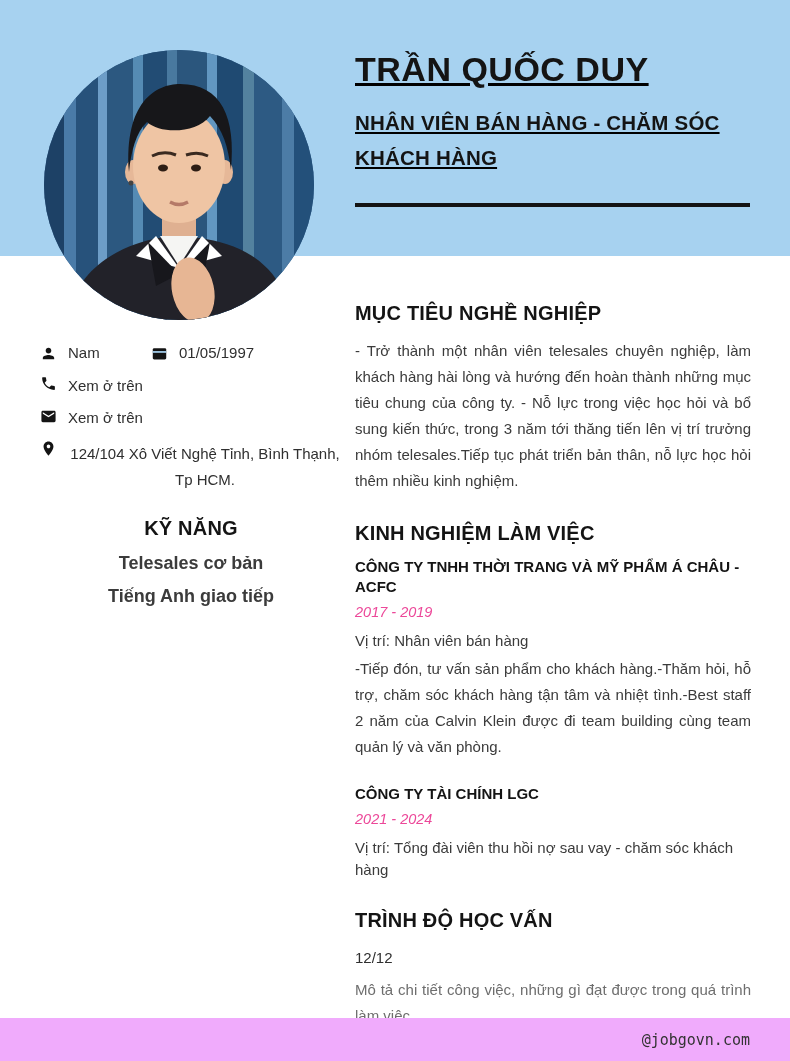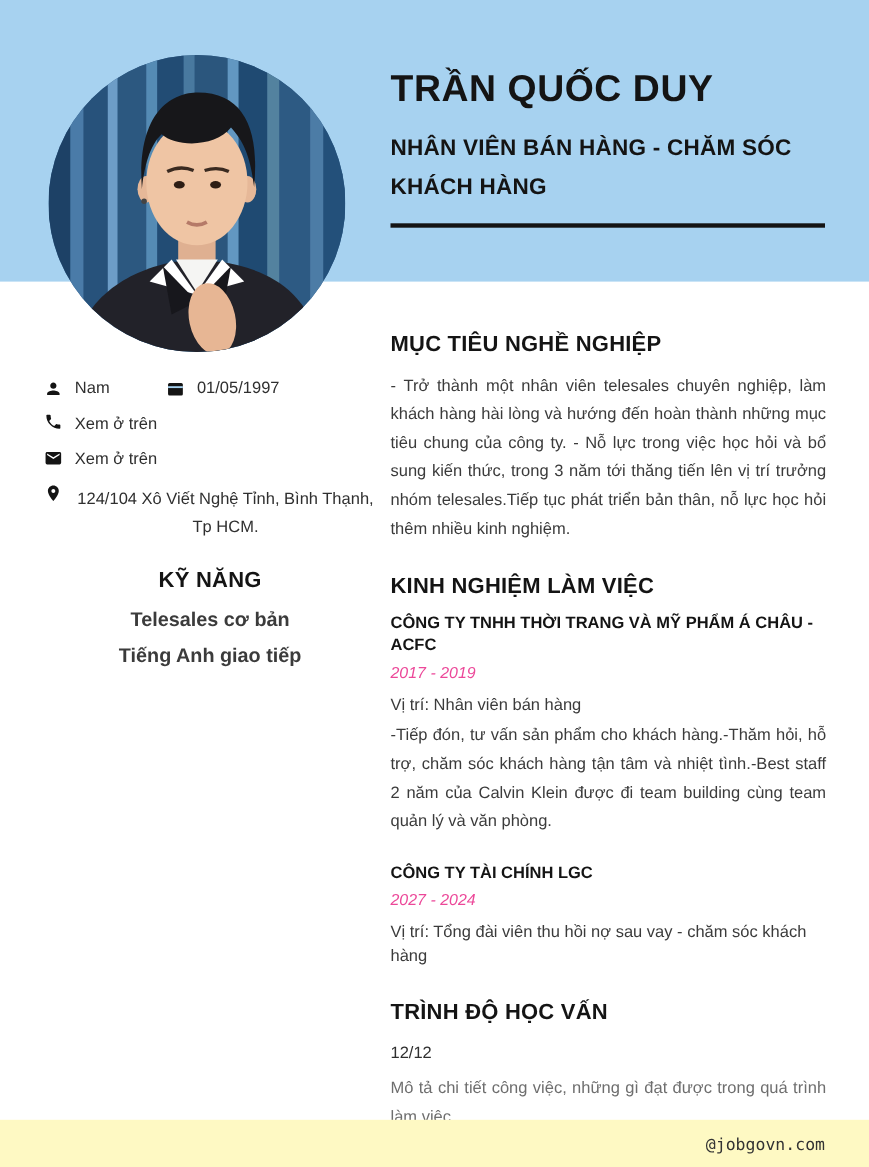--- a/index.html
+++ b/index.html
@@ -11,21 +11,21 @@
   }
   .band {
     position:absolute; top:0; left:0; width:790px; height:256px;
     background:#a7d2f0;
   }
   .photo-wrap {
     position:absolute; left:44px; top:50px; width:270px; height:270px;
     border-radius:50%; overflow:hidden;
   }
   .photo-wrap svg { display:block; width:270px; height:270px; }
-  .header-text { position:absolute; left:355px; top:62px; width:400px; }
+  .header-text { position:absolute; left:355px; top:50px; width:400px;text-decoration:underline; }
   .name {
     font-size:34px; font-weight:bold; color:#141414; letter-spacing:.5px;
     line-height:38px;
   }
   .subtitle {
     margin-top:17px; font-size:20.5px; font-weight:bold; color:#141414;
     line-height:35px; letter-spacing:.2px;
   }
   .divider {
     position:absolute; left:355px; top:203px; width:395px; height:4px;
@@ -66,21 +66,21 @@
   .job + .job { margin-top:24px; }
   .job-company { font-size:15px; font-weight:bold; color:#141414; line-height:20px; }
   .job-period { margin-top:6px; font-size:14.5px; font-style:italic; color:#ec4899; line-height:18px; }
   .job-position { margin-top:9px; font-size:15px; color:#3b3b3b; line-height:22px; }
   .job-desc { margin-top:4px; font-size:15px; line-height:26px; color:#3b3b3b; text-align:justify; }
   .edu-level { margin-top:16px; font-size:15px; color:#2f2f2f; line-height:20px; }
   .edu-desc { margin-top:9px; font-size:15px; line-height:26px; color:#6e6e6e; text-align:justify; }
 
   .footer {
     position:absolute; left:0; bottom:0; width:790px; height:43px;
-    background:#fef9c3; display:flex; align-items:center; justify-content:flex-end;
+    background:#f0abfc; display:flex; align-items:center; justify-content:flex-end;
     padding-right:40px;
     font-family:"DejaVu Sans Mono", monospace; font-size:15px; color:#333333;
   }
 </style>
 </head>
 <body>
 
 <div class="page">
 
   <div class="band"></div>
@@ -208,21 +208,21 @@
 
       <div class="job">
         <div class="job-company">CÔNG TY TNHH THỜI TRANG VÀ MỸ PHẨM Á CHÂU - ACFC</div>
         <div class="job-period">2017 - 2019</div>
         <div class="job-position">Vị trí: Nhân viên bán hàng</div>
         <div class="job-desc">-Tiếp đón, tư vấn sản phẩm cho khách hàng.-Thăm hỏi, hỗ trợ, chăm sóc khách hàng tận tâm và nhiệt tình.-Best staff 2 năm của Calvin Klein được đi team building cùng team quản lý và văn phòng.</div>
       </div>
 
       <div class="job">
         <div class="job-company">CÔNG TY TÀI CHÍNH LGC</div>
-        <div class="job-period">2027 - 2024</div>
+        <div class="job-period">2021 - 2024</div>
         <div class="job-position">Vị trí: Tổng đài viên thu hồi nợ sau vay - chăm sóc khách hàng</div>
       </div>
     </div>
 
     <div class="section">
       <div class="section-heading">TRÌNH ĐỘ HỌC VẤN</div>
       <div class="edu-level">12/12</div>
       <div class="edu-desc"> Mô tả chi tiết công việc, những gì đạt được trong quá trình làm việc.</div>
     </div>
 

